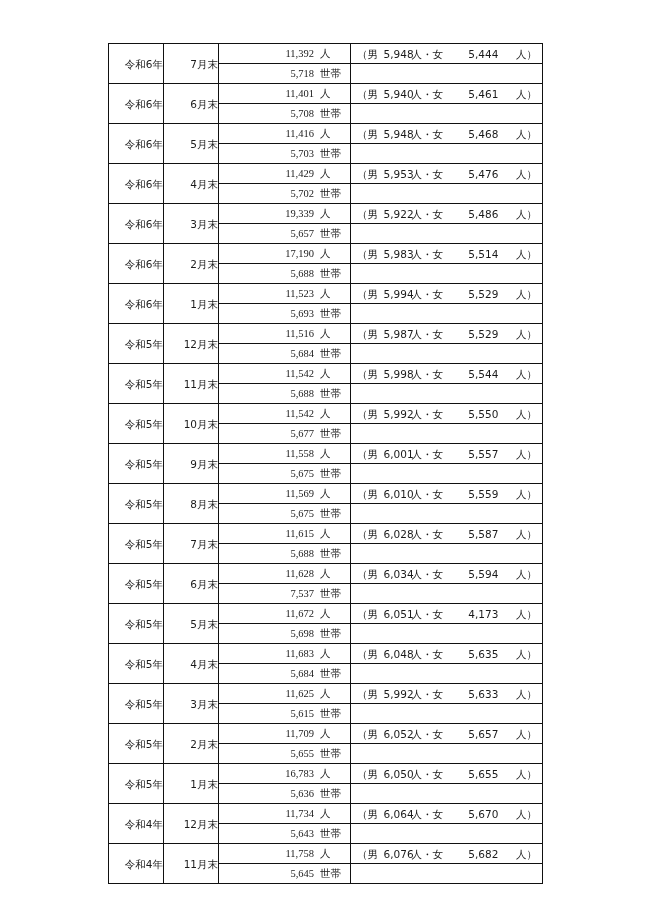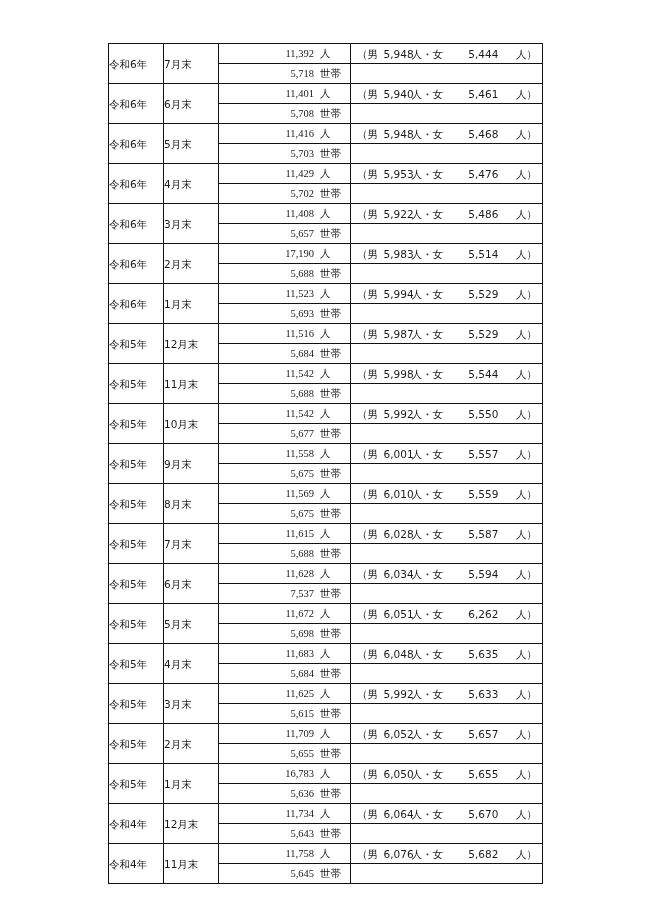--- a/index.html
+++ b/index.html
@@ -1,21 +1,21 @@
 <!DOCTYPE html>
 <html><head>
 <meta charset="utf-8">
 <style>
   html, body { margin: 0; padding: 0; background: #ffffff; }
   body { width: 650px; height: 919px; position: relative; overflow: hidden;
          font-family: "DejaVu Sans", "Liberation Sans", sans-serif; color: #1a1a1a; }
   #tbl { position: absolute; left: 108px; top: 43px; width: 434px;
          border-collapse: collapse; table-layout: fixed; border: 1.6px solid #111; }
   #tbl td { border: 1px solid #111; padding: 0; font-size: 10.5px; line-height: 18px; height: 18.75px; white-space: nowrap; }
-  #tbl td.yr, #tbl td.mo { text-align: left; vertical-align: middle; border-width: 1.4px; margin-left: 32px; }
+  #tbl td.yr, #tbl td.mo { text-align: right; vertical-align: middle; border-width: 1.4px; margin-left: 32px; }
   #tbl td.val { text-align: right; padding-right: 6px; }
   #tbl td.val .num { display: inline-block; font-family: Liberation Serif, serif; }
   #tbl td.val .unit { display: inline-block; width: 24px; text-align: left; margin-left: 6px; }
   #tbl td.sex { padding-left: 6px; }
   .sx { display: flex; align-items: center; width: 180px; }
   .sx .p1 { width: 28px; }
   .sx .mnum { width: 24px; text-align: right; }
   .sx .mid { width: 60px; padding-left: 4px; }
   .sx .fnum { width: 44px; text-align: left; }
   .sx .p2 { padding-left: 6px; }
@@ -121,21 +121,21 @@
     <td class="val">
       <span class="num">5,702</span><span class="unit">世帯</span>
     </td>
     <td class="sex"></td>
   </tr>
 
   <tr>
     <td class="yr" rowspan="2">令和6年</td>
     <td class="mo" rowspan="2">3月末</td>
     <td class="val">
-      <span class="num">11,408</span><span class="unit">人</span>
+      <span class="num">19,339</span><span class="unit">人</span>
     </td>
     <td class="sex">
       <div class="sx">
         <span class="p1">（男</span>
         <span class="mnum">5,922</span>
         <span class="mid">人・女</span>
         <span class="fnum">5,486</span>
         <span class="p2">人）</span>
       </div>
     </td>
@@ -358,21 +358,21 @@
     <td class="yr" rowspan="2">令和5年</td>
     <td class="mo" rowspan="2">5月末</td>
     <td class="val">
       <span class="num">11,672</span><span class="unit">人</span>
     </td>
     <td class="sex">
       <div class="sx">
         <span class="p1">（男</span>
         <span class="mnum">6,051</span>
         <span class="mid">人・女</span>
-        <span class="fnum">6,262</span>
+        <span class="fnum">4,173</span>
         <span class="p2">人）</span>
       </div>
     </td>
   </tr>
   <tr>
     <td class="val">
       <span class="num">5,698</span><span class="unit">世帯</span>
     </td>
     <td class="sex"></td>
   </tr>

